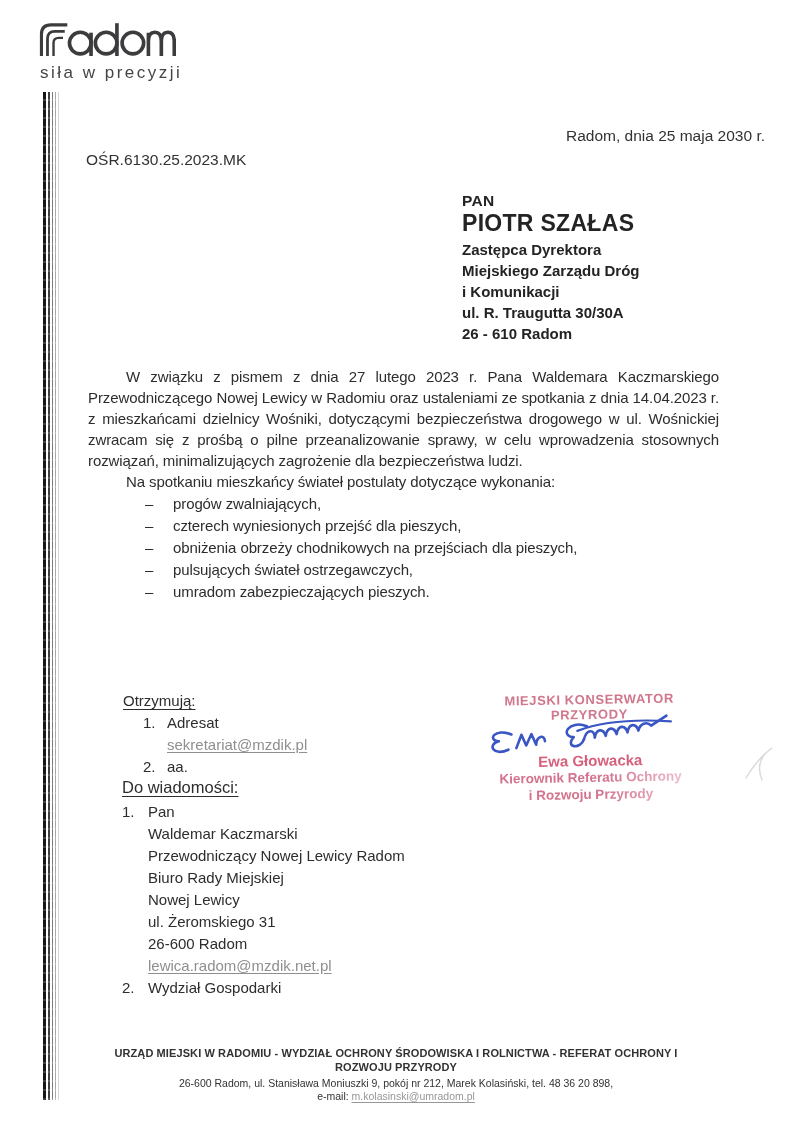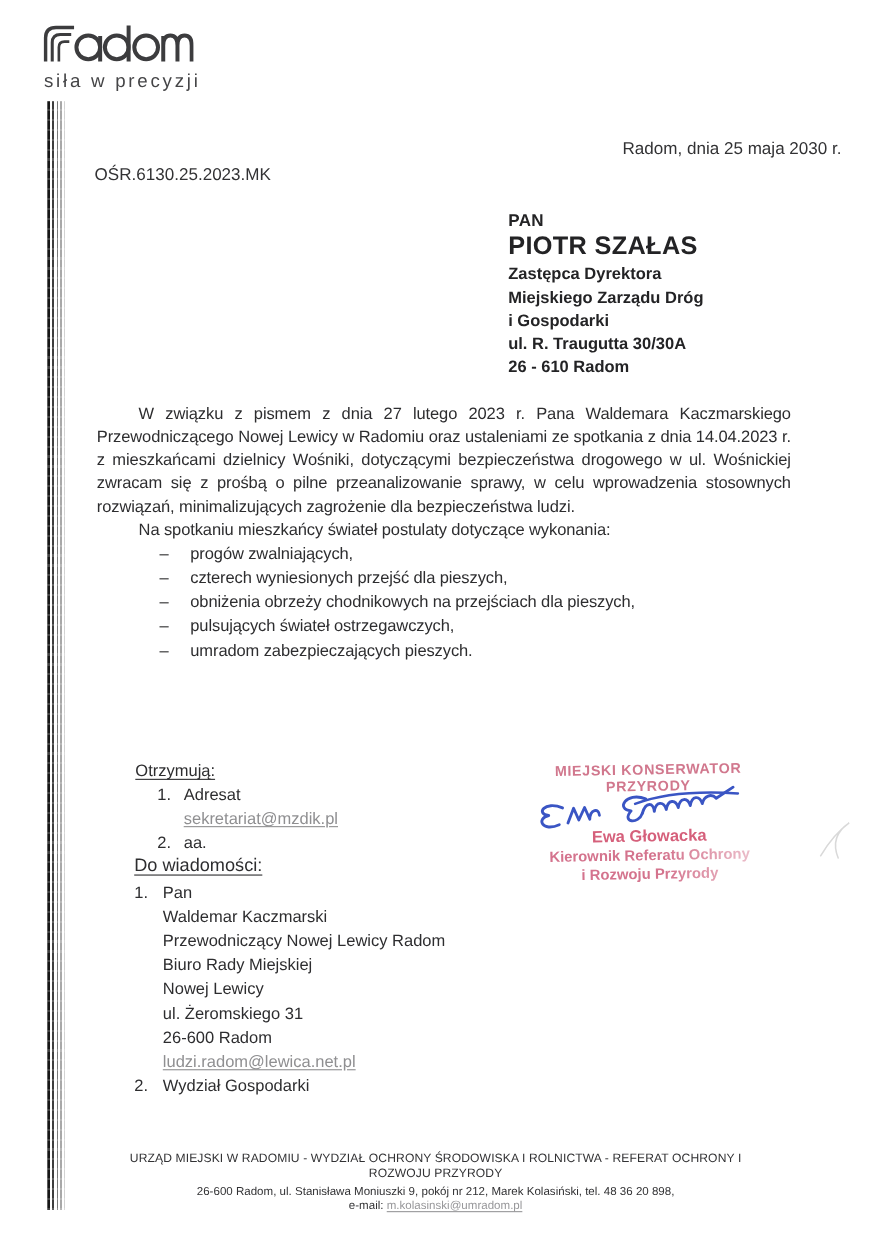--- a/index.html
+++ b/index.html
@@ -46,21 +46,21 @@
   .stamp .stamp-role{font-size:13.5px;line-height:17px;color:#d4738d;font-weight:bold;
     -webkit-mask-image:linear-gradient(to right,#000 55%,rgba(0,0,0,.35) 95%);
             mask-image:linear-gradient(to right,#000 55%,rgba(0,0,0,.35) 95%);}
   .pencil-mark{position:absolute;left:738px;top:738px;opacity:.75;}
   
   .cc{position:absolute;left:122px;top:776px;font-size:15px;line-height:22px;}
   .cc .list-heading{font-size:16.5px;margin-bottom:3px;}
   .cc .num{width:26px;flex:none;}
   
   .footer{position:absolute;left:96px;top:1046px;width:600px;text-align:center;color:#323234;}
-  .footer .f-org{font-size:11px;font-weight:normal;line-height:14px;letter-spacing:.1px;}
+  .footer .f-org{font-size:11px;font-weight:bold;line-height:14px;letter-spacing:.1px;}
   .footer .f-addr{font-size:10.5px;margin-top:3px;line-height:13px;}
   .footer .f-email{font-size:10.5px;line-height:13px;}
   .footer a.scan-link{color:#97979a;}
 </style>
 </head>
 <body>
 
 <div class="page">
 
   <div class="logo">
@@ -87,21 +87,21 @@
   <div class="scan-stripes"></div>
 
   <div class="date-line">Radom, dnia 25 maja 2030 r.</div>
   <div class="ref-line">OŚR.6130.25.2023.MK</div>
 
   <div class="addressee">
     <div class="addr-salutation">PAN</div>
     <div class="addr-name">PIOTR SZAŁAS</div>
     <div>Zastępca Dyrektora</div>
     <div>Miejskiego Zarządu Dróg</div>
-    <div>i Gospodarki</div>
+    <div>i Komunikacji</div>
     <div>ul. R. Traugutta 30/30A</div>
     <div>26 - 610 Radom</div>
   </div>
 
   <div class="body-block">
     <p>W związku z pismem z dnia 27 lutego 2023 r. Pana Waldemara Kaczmarskiego Przewodniczącego Nowej Lewicy w Radomiu oraz ustaleniami ze spotkania z dnia 14.04.2023 r. z mieszkańcami dzielnicy Wośniki, dotyczącymi bezpieczeństwa drogowego w ul. Wośnickiej zwracam się z prośbą o pilne przeanalizowanie sprawy, w celu wprowadzenia stosownych rozwiązań, minimalizujących zagrożenie dla bezpieczeństwa ludzi.</p>
     <p class="intro-line">Na spotkaniu mieszkańcy świateł postulaty dotyczące wykonania:</p>
     <div class="bullet-list">
       <div class="bullet-row">
         <span class="dash">–</span>
@@ -184,21 +184,21 @@
     <div class="num-row">
       <span class="num"></span>
       <span>ul. Żeromskiego 31</span>
     </div>
     <div class="num-row">
       <span class="num"></span>
       <span>26-600 Radom</span>
     </div>
     <div class="num-row">
       <span class="num"></span>
-      <a class="scan-link">ludzi.radom@lewica.net.pl</a>
+      <a class="scan-link">lewica.radom@mzdik.net.pl</a>
     </div>
     <div class="num-row">
       <span class="num">2.</span>
       <span>Wydział Gospodarki</span>
     </div>
   </div>
 
   <div class="footer">
     <div class="f-org">URZĄD MIEJSKI W RADOMIU - WYDZIAŁ OCHRONY ŚRODOWISKA I ROLNICTWA - REFERAT OCHRONY I ROZWOJU PRZYRODY</div>
     <div class="f-addr">26-600 Radom, ul. Stanisława Moniuszki 9, pokój nr 212, Marek Kolasiński, tel. 48 36 20 898,</div>

